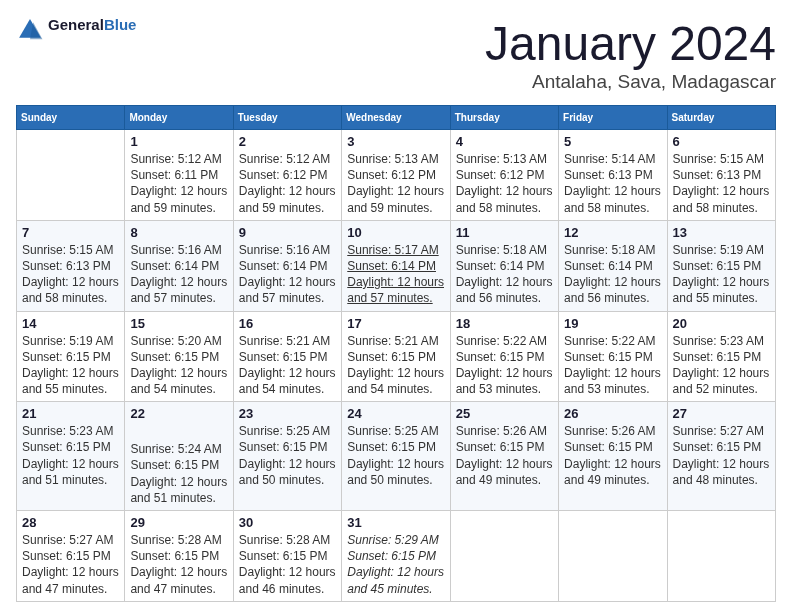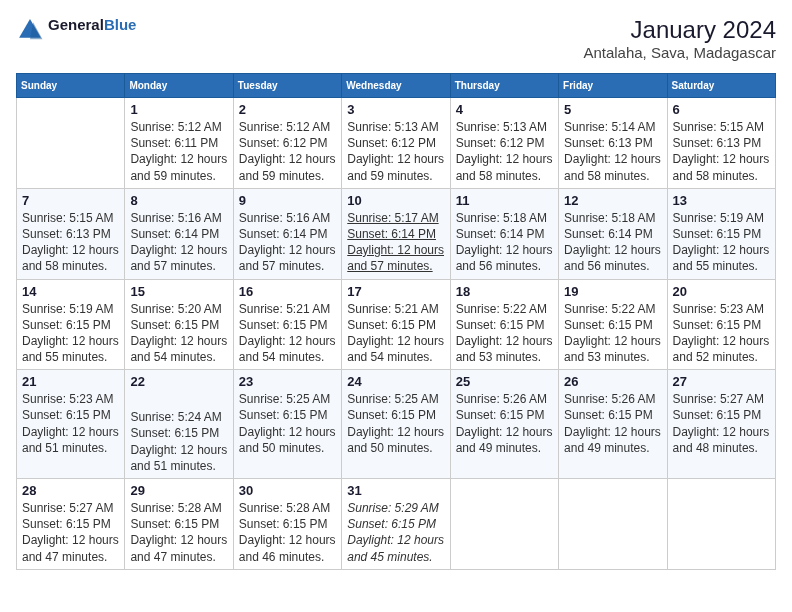--- a/index.html
+++ b/index.html
@@ -22,26 +22,26 @@
       gap: 4px;
     }
     .logo-icon {
       width: 28px;
       height: 28px;
     }
     .title-block {
       text-align: right;
     }
     .cal-title {
-      font-size: 24px;
+      font-size: 48px;
       font-weight: normal;
       color: #1a1a2e;
     }
     .cal-subtitle {
-      font-size: 15px;
+      font-size: 19px;
       color: #444;
     }
     .calendar-table {
       width: 100%;
       border-collapse: collapse;
       font-size: 11px;
     }
     .calendar-table thead tr th {
       background: #2a6db5;
       color: #fff;

